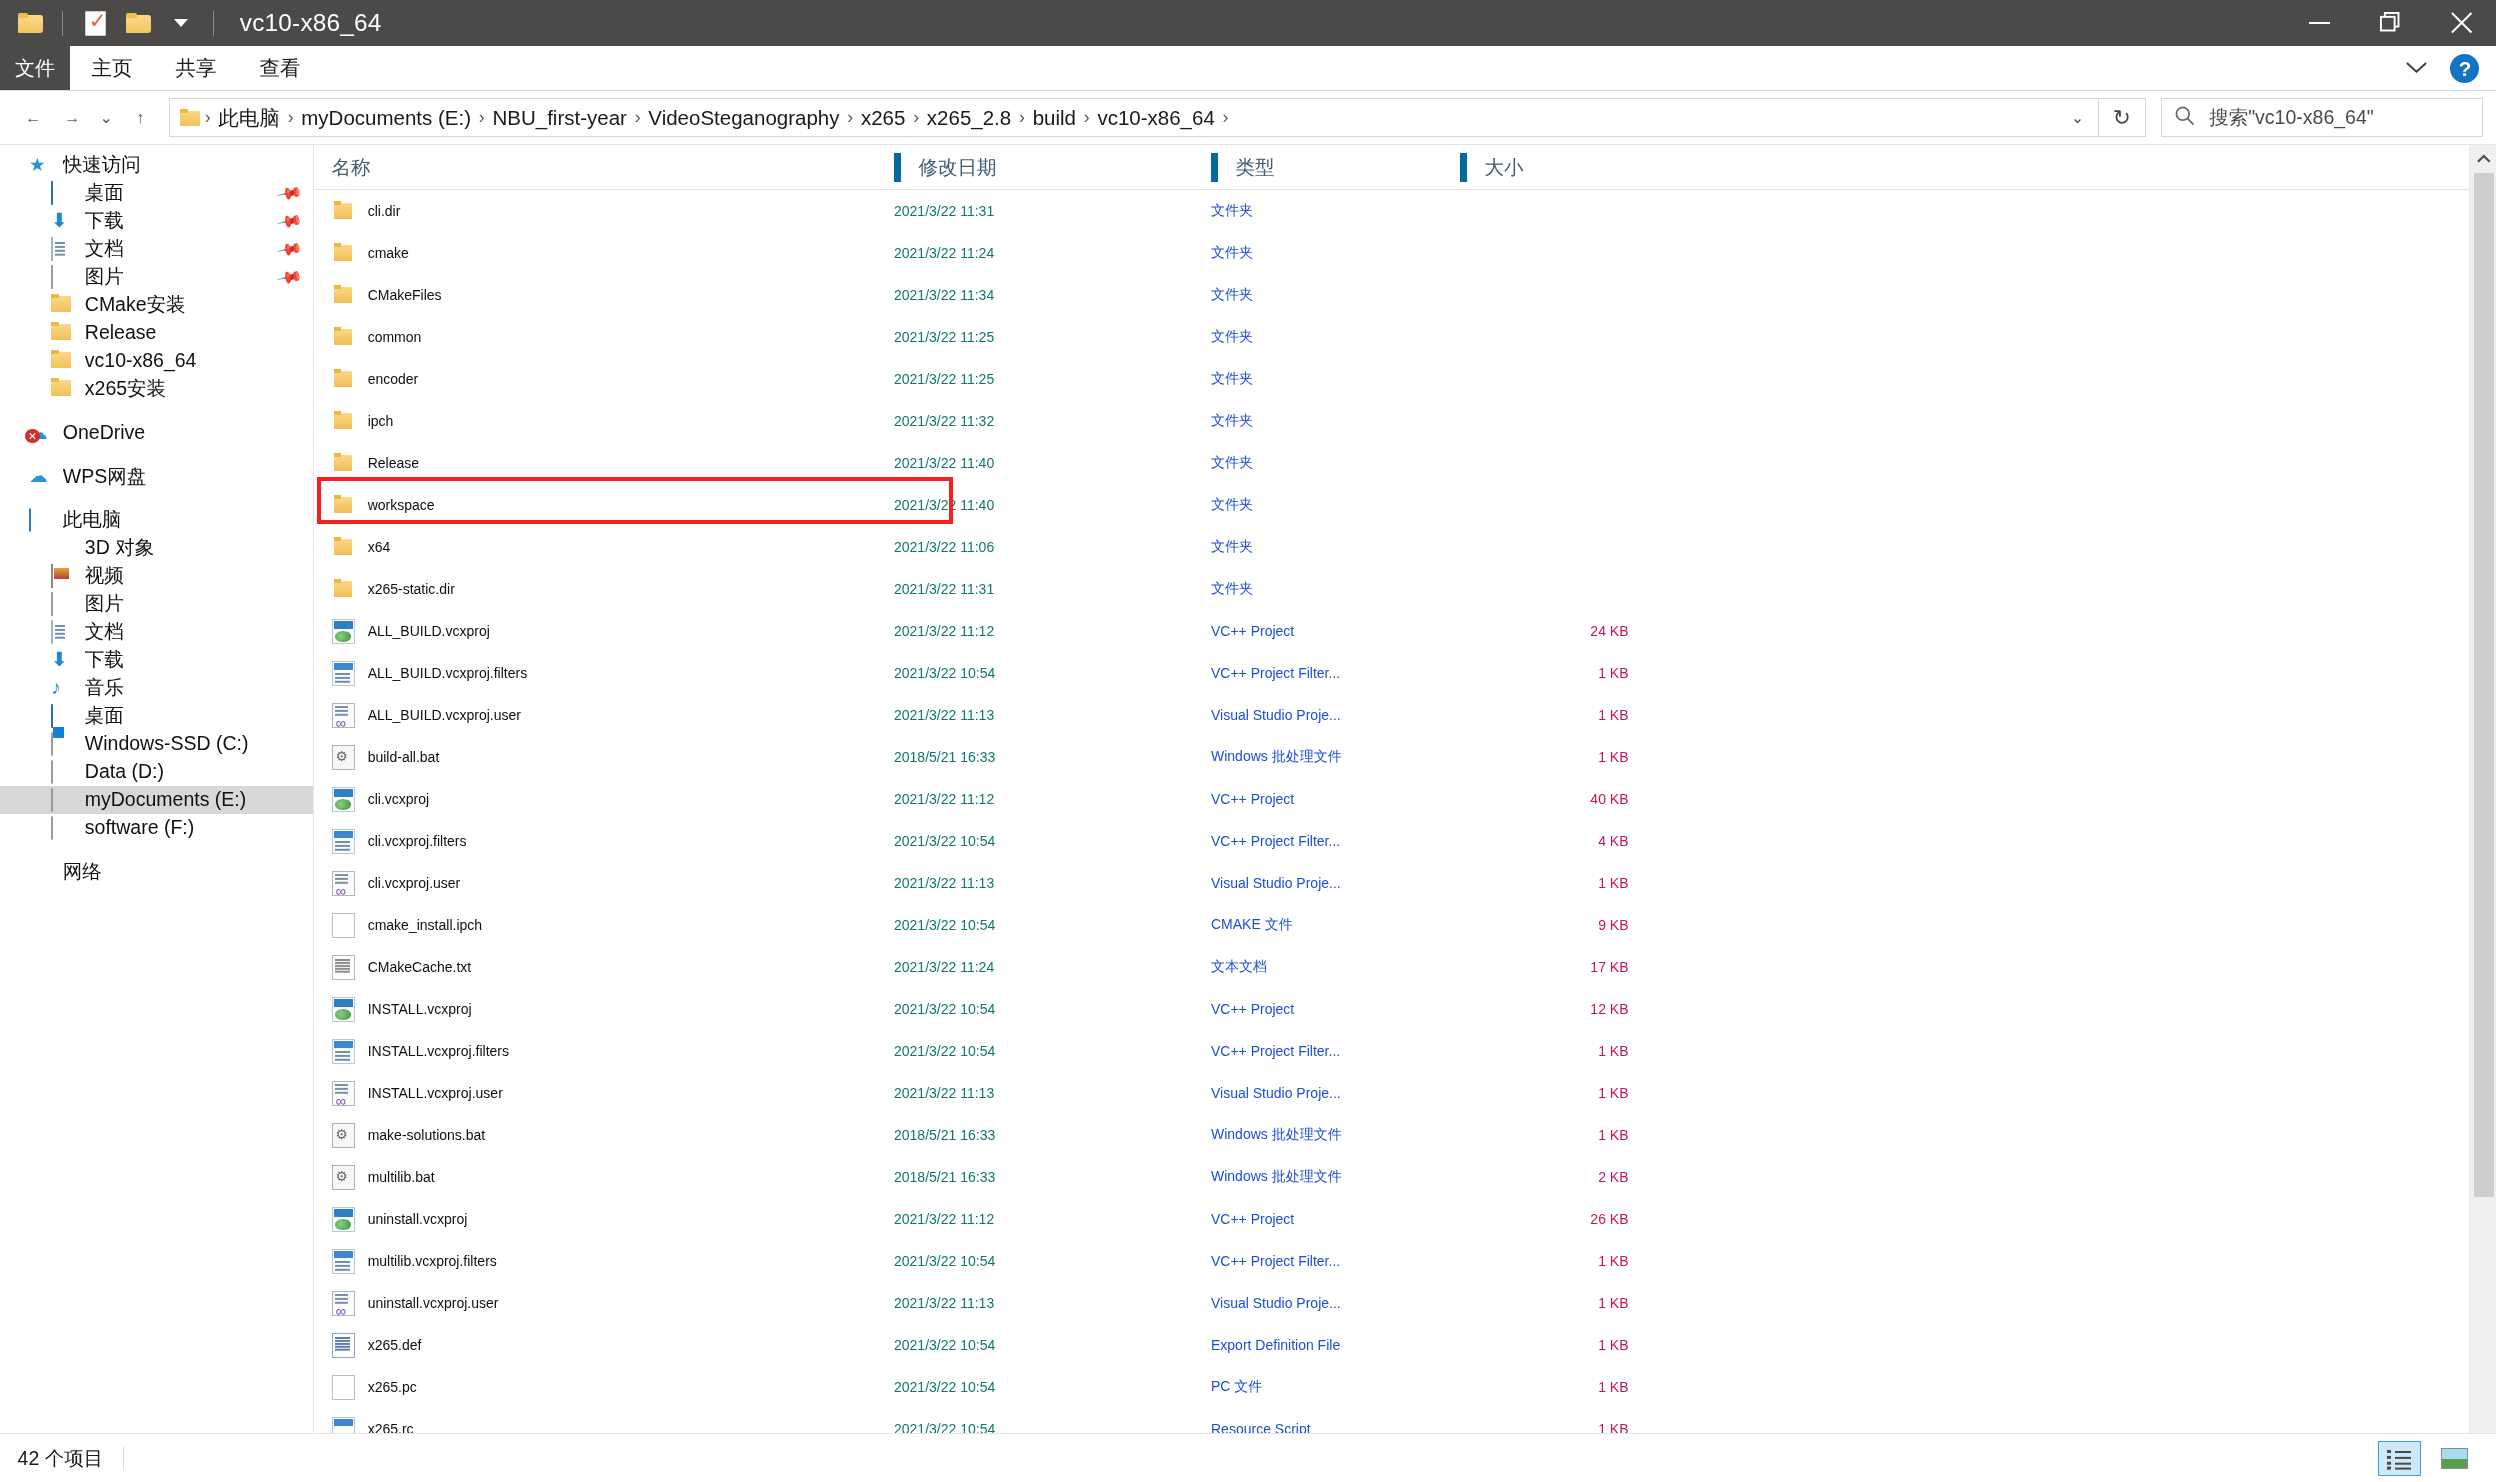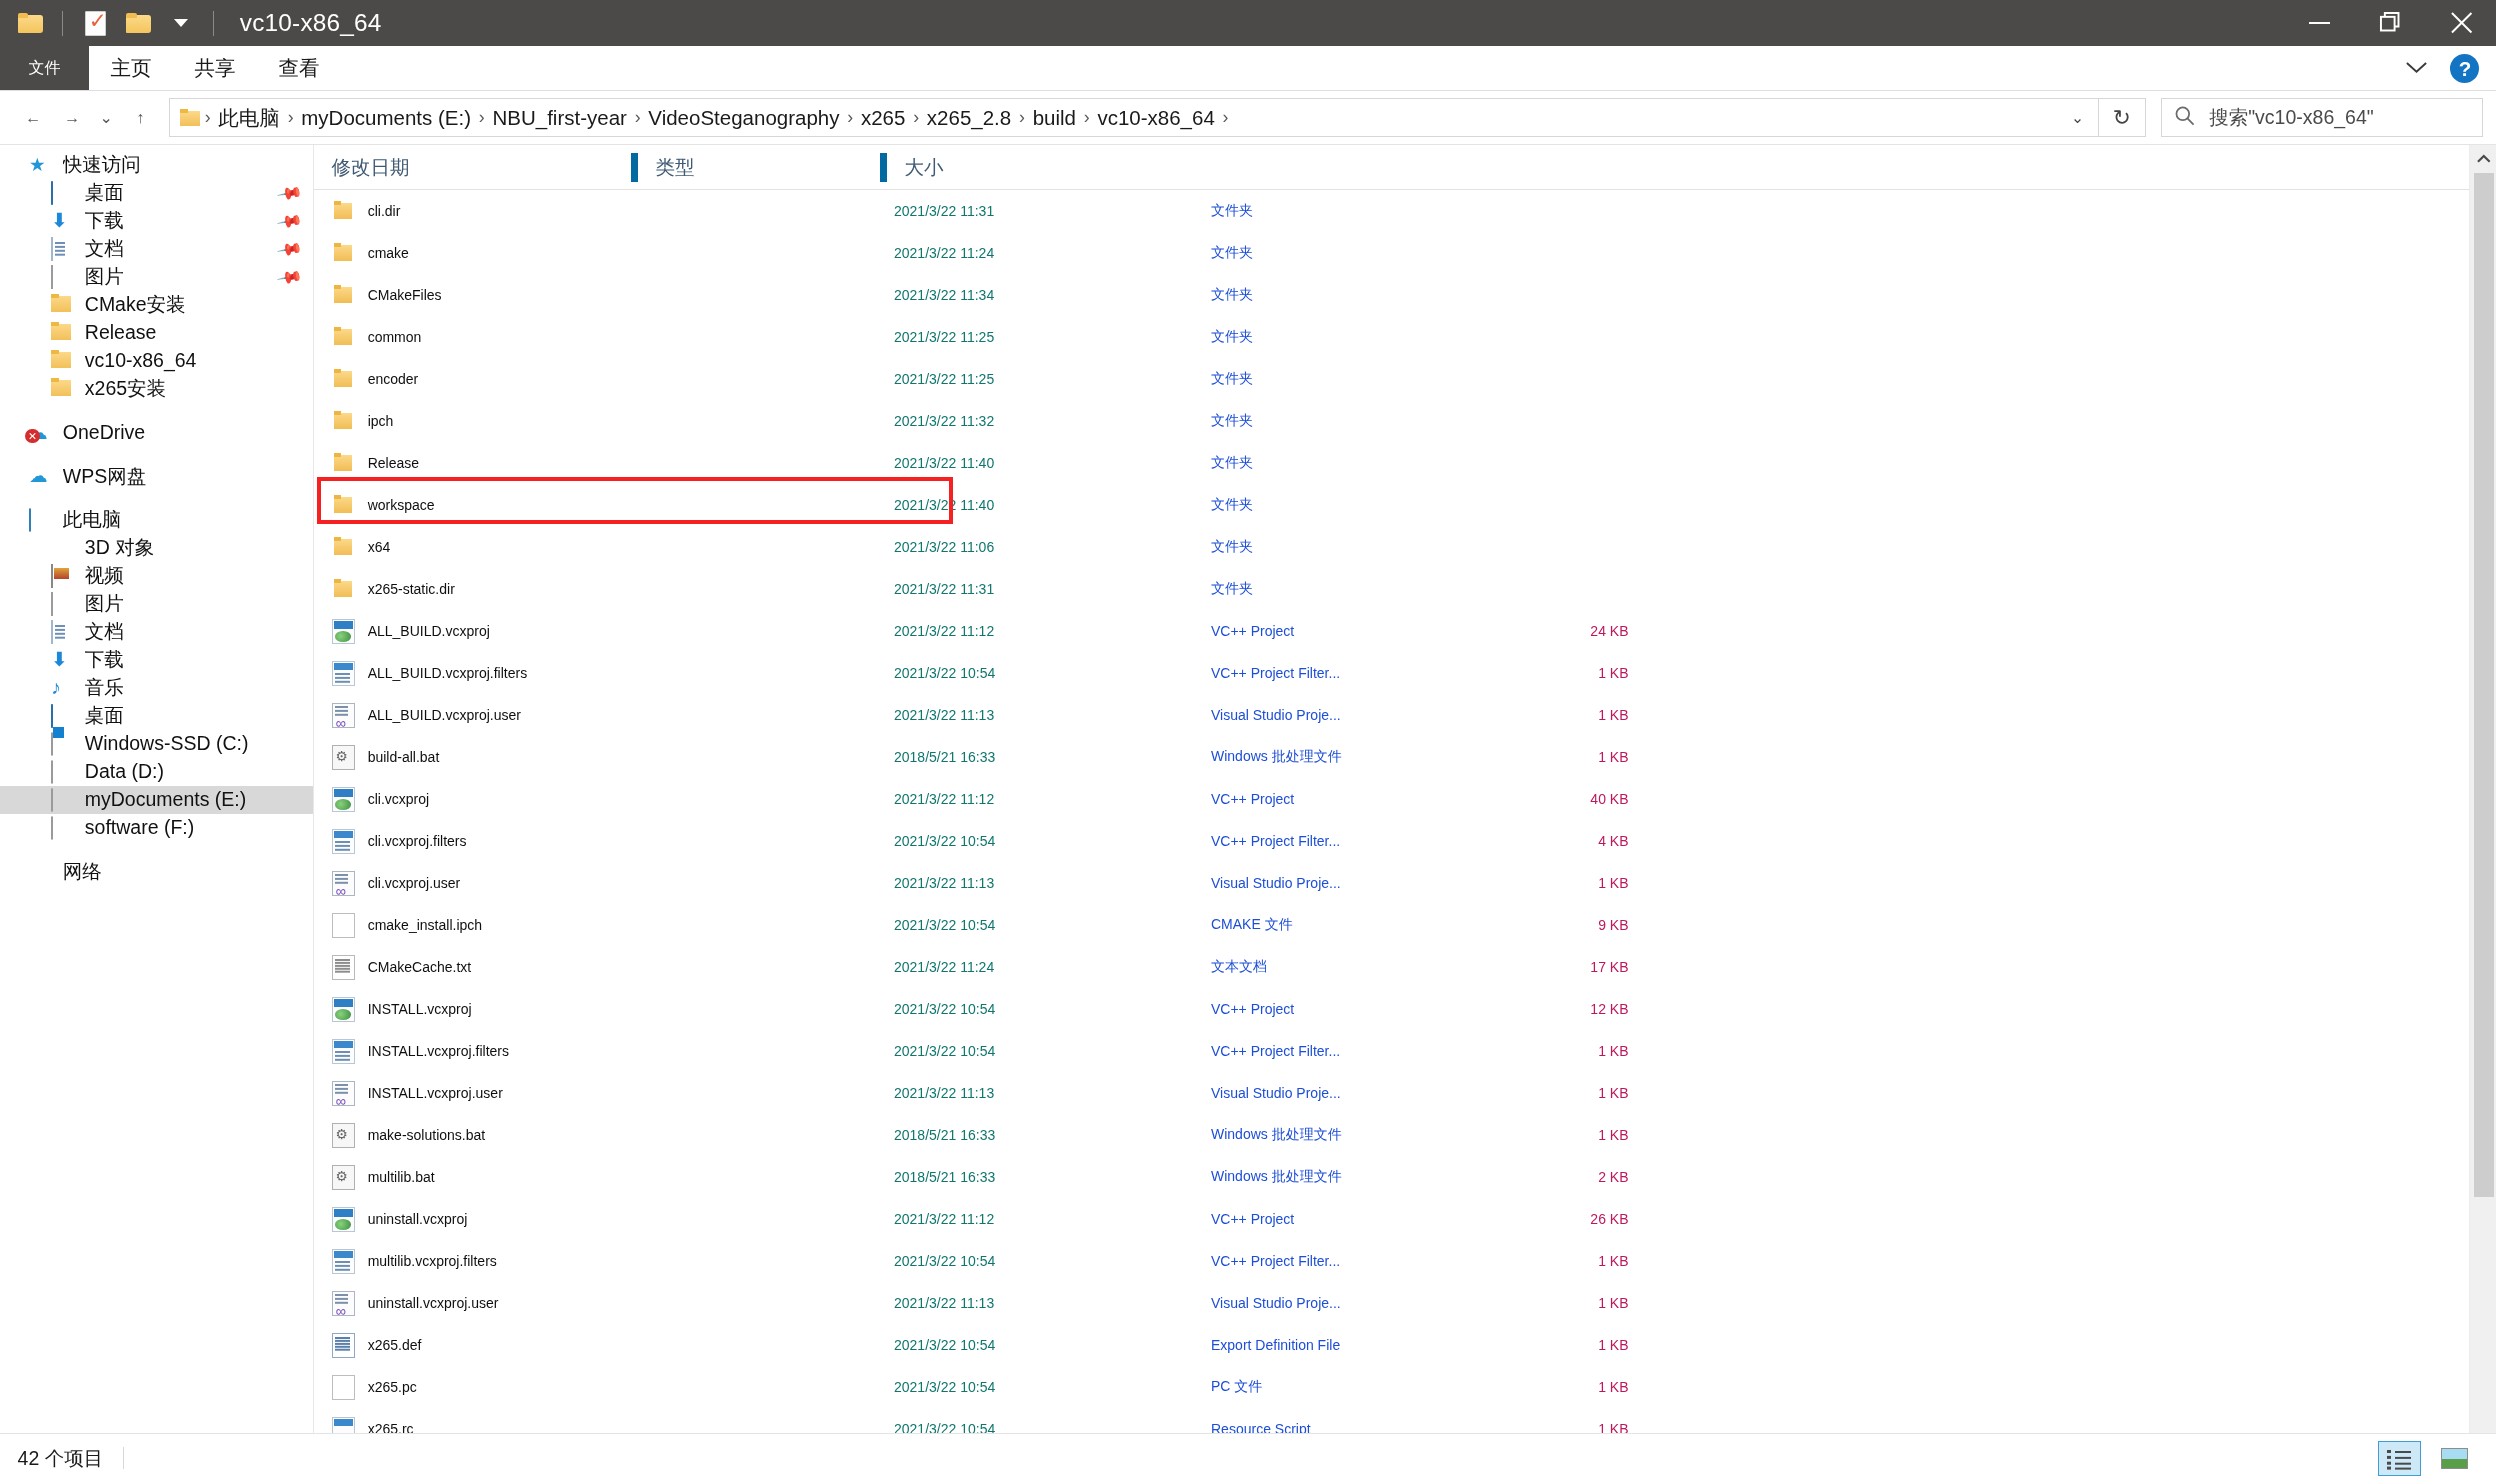--- a/index.html
+++ b/index.html
@@ -48,21 +48,21 @@
   .win-ctrls { position: absolute; right: 0; top: 0; height: 46px; display: flex; }
   .win-btn { width: 71px; height: 46px; display: flex; align-items: center; justify-content: center; }
   .win-btn svg { display: block; }
 
   
   .ribbon {
     height: 45px; background: #ffffff; display: flex; align-items: stretch;
     border-bottom: 1px solid #dedede; position: relative;
   }
   .tab-file {
-    width: 89px; background: #4c4a48; color: #ffffff; font-size: 16px;
+    width: 70px; background: #4c4a48; color: #ffffff; font-size: 20px;
     display: flex; align-items: center; justify-content: center;
   }
   .tab {
     padding: 0 21.5px; display: flex; align-items: center; font-size: 20.5px; color: #1a1a1a;
   }
   .ribbon-right { position: absolute; right: 17.6px; top: 0; height: 45px; display: flex; align-items: center; gap: 21.5px; }
   .help-btn {
     width: 29px; height: 29px; border-radius: 50%; background: #1474c4; color: #fff;
     font-size: 20.5px; font-weight: bold; display: flex; align-items: center; justify-content: center;
   }
@@ -442,20 +442,21 @@
     <div class="spacer"></div>
 
     <div class="nav-item ind-0">
       <span class="nav-ico"><span class="ic-net"></span></span>
       <span class="nav-label">网络</span>
     </div>
   </div>
 
   <div class="filelist">
     <div class="col-head">
+      <div class="ch col-name">名称</div>
       <div class="ch col-date">修改日期</div>
       <div class="ch col-type">类型</div>
       <div class="ch col-size">大小</div>
     </div>
 
     <div class="rows" id="rows">
         <div class="row">
           <div class="c-name">
             <span class="fi fi-folder"></span>
             <span>cli.dir</span>

